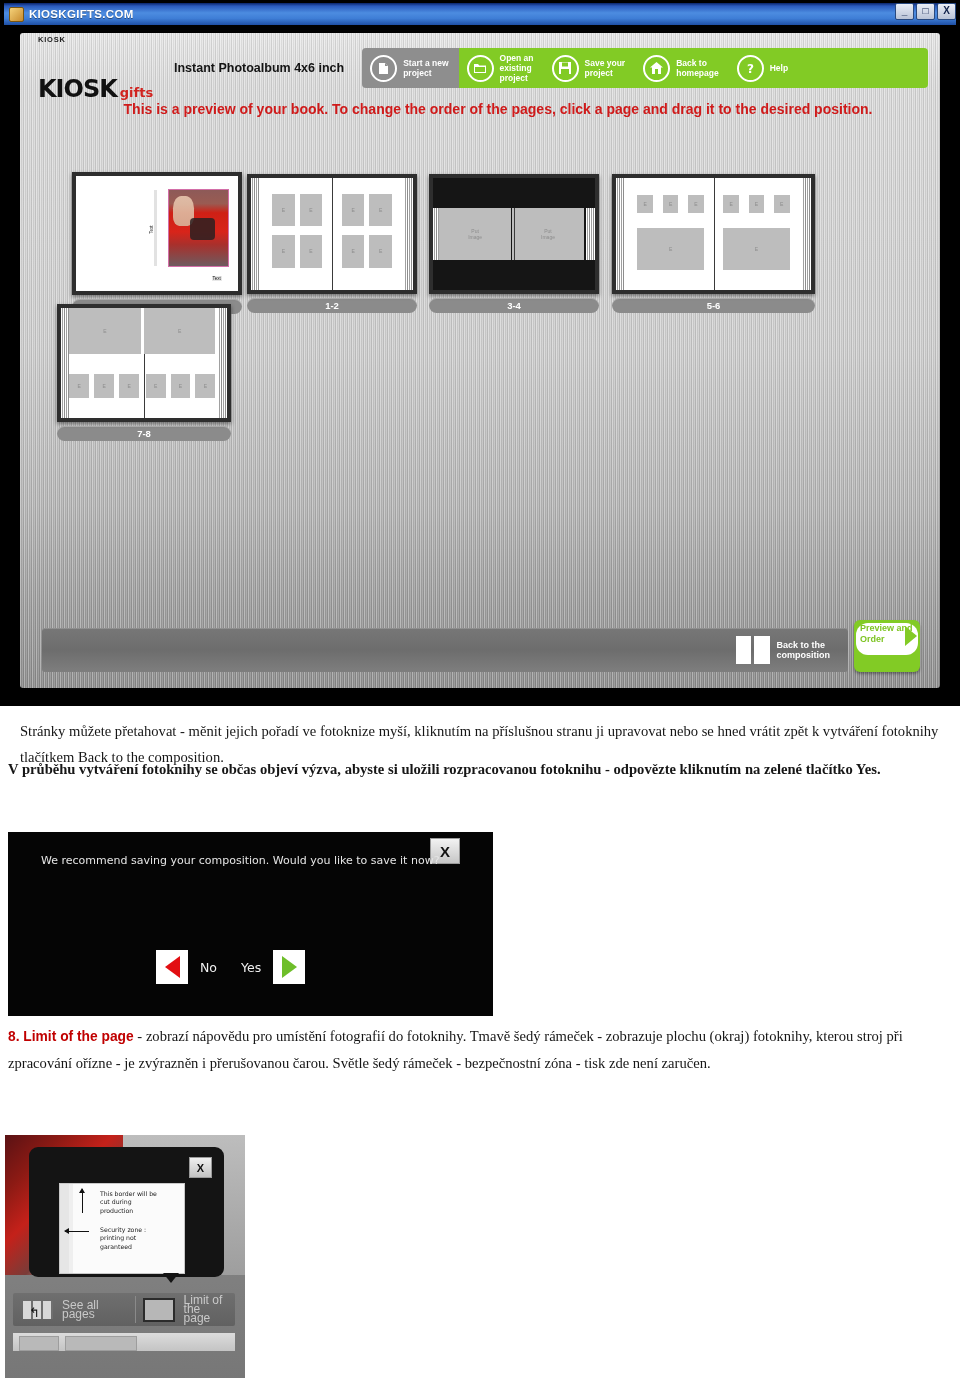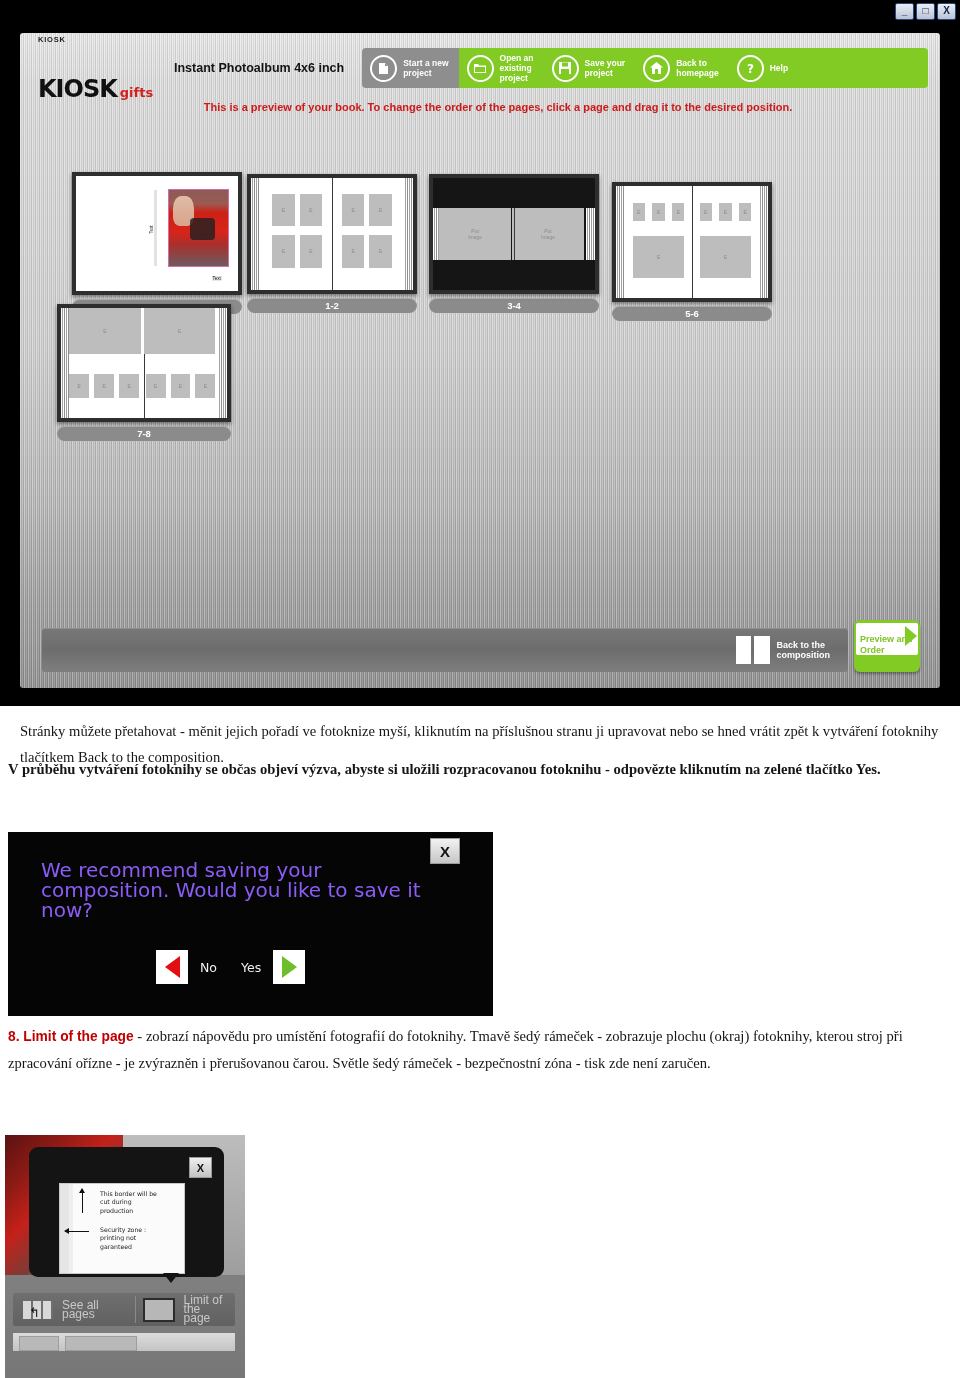--- a/index.html
+++ b/index.html
@@ -42,21 +42,21 @@
   .nav-item.grey{background:#8e8e8e;}
   .nav-item.green{background:#82cb25;}
   .nav-ico{width:23px;height:23px;border-radius:50%;border:2px solid #fff;flex:none;
       display:flex;align-items:center;justify-content:center;}
   .nav-ico svg{display:block;}
   .nav-lbl{font-size:8.5px;font-weight:bold;color:#fff;line-height:10px;white-space:pre-line;
       font-family:"Liberation Sans",sans-serif;}
   .nav-spacer{flex:1;background:#82cb25;}
 
   .notice{position:absolute;left:0;right:0;top:68px;text-align:center;color:#cf1a1a;
-      font-size:11px;font-weight:bold;font-family:"Liberation Sans",sans-serif;padding-left:36px;}
+      font-size:14px;font-weight:bold;font-family:"Liberation Sans",sans-serif;padding-left:36px;}
 
   
   .pages{position:absolute;left:22px;top:102px;right:20px;}
   .pg{position:absolute;margin-top:37px;}
   .pg-frame{border:4px solid #2e2e2e;box-shadow:0 2px 4px rgba(0,0,0,.45);background:#fff;position:relative;overflow:hidden;}
   .pg-label{margin-top:4px;height:15px;border-radius:8px;background:#8b8b8b;color:#fff;
       font-size:9.5px;font-weight:bold;display:flex;align-items:center;justify-content:center;
       box-shadow:inset 0 1px 0 rgba(255,255,255,.35);font-family:"Liberation Sans",sans-serif;}
   .spine{position:absolute;top:0;bottom:0;width:1px;background:#3a3a3a;left:50%;}
   .edge{position:absolute;top:0;bottom:0;width:9px;
@@ -83,38 +83,38 @@
       background:linear-gradient(to bottom,#777 0%,#6d6d6d 50%,#7e7e7e 100%);
       box-shadow:inset 0 1px 0 rgba(255,255,255,.18);}
   .back-comp{position:absolute;right:90px;top:8px;display:flex;align-items:center;gap:7px;}
   .back-ico{width:34px;height:28px;display:flex;gap:3px;}
   .back-ico i{display:block;flex:1;background:#fff;}
   .back-lbl{color:#fff;font-size:9px;font-weight:bold;line-height:10.5px;white-space:pre-line;
       font-family:"Liberation Sans",sans-serif;}
   .preview-btn{position:absolute;right:0;top:-8px;width:66px;height:52px;background:#82cb25;
       border-radius:6px;box-shadow:0 2px 3px rgba(0,0,0,.35);}
   .preview-inner{position:absolute;left:2px;top:3px;right:2px;height:32px;background:#fff;
-      border-radius:2px;display:flex;align-items:flex-end;padding-left:4px;}
+      border-radius:12px;display:flex;align-items:flex-start;padding-left:4px;}
   .preview-txt{font-size:9px;font-weight:bold;color:#7ec423;line-height:10.5px;white-space:pre-line;
       font-family:"Liberation Sans",sans-serif;}
   .preview-arrow{position:absolute;right:3px;top:6px;width:0;height:0;
       border-top:10px solid transparent;border-bottom:10px solid transparent;border-left:12px solid #82cb25;}
 
   
   .para{position:absolute;left:8px;right:10px;font-size:14.6px;color:#161616;line-height:26px;
       font-family:"Liberation Serif",serif;}
   .para b{color:#c00000;font-family:"Liberation Sans",sans-serif;font-size:13.8px;}
 
   
   .shot2{position:absolute;left:8px;top:832px;width:485px;height:184px;background:#050505;}
   .dlg-x{position:absolute;right:33px;top:6px;width:28px;height:24px;
       background:linear-gradient(to bottom,#f2f2f2,#c6c6c6);border:1px solid #9a9a9a;
       display:flex;align-items:center;justify-content:center;font-size:15px;font-weight:bold;color:#111;
       font-family:"Liberation Sans",sans-serif;}
-  .dlg-msg{position:absolute;left:33px;top:28px;width:400px;color:#8b5cf6;font-size:20px;line-height:20px;
+  .dlg-msg{position:absolute;left:33px;top:19px;width:400px;color:#e5e5e5;font-size:11px;line-height:20px;
       font-family:"DejaVu Sans",sans-serif;}
   .dlg-btns{position:absolute;left:148px;top:118px;display:flex;align-items:center;gap:0;}
   .dlg-sq{width:32px;height:34px;background:#fff;display:flex;align-items:center;justify-content:center;}
   .tri-l{width:0;height:0;border-top:11px solid transparent;border-bottom:11px solid transparent;border-right:15px solid #e20e12;}
   .tri-r{width:0;height:0;border-top:11px solid transparent;border-bottom:11px solid transparent;border-left:15px solid #6ebe2a;}
   .dlg-lbl{color:#f0f0f0;font-size:12.5px;padding:0 12px;font-family:"DejaVu Sans",sans-serif;}
 
   
   .shot3{position:absolute;left:5px;top:1135px;width:240px;height:243px;overflow:hidden;
       background:linear-gradient(to bottom,#8b8b8b,#777);}
@@ -154,20 +154,24 @@
   .s3-bottom{position:absolute;left:8px;top:198px;width:222px;height:18px;
       background:linear-gradient(to bottom,#dcdcdc,#c4c4c4);}
   .s3-bleft{position:absolute;left:6px;top:3px;width:38px;height:13px;background:#b9b9b9;border:1px solid #9d9d9d;}
   .s3-bright{position:absolute;left:52px;top:3px;width:70px;height:13px;background:#b9b9b9;border:1px solid #9d9d9d;}
 </style>
 </head>
 <body>
 
 <div class="shot1">
 
+  <div class="win-titlebar">
+    <span class="win-icon"></span>
+    <span class="win-title">KIOSKGIFTS.COM</span>
+  </div>
   <div class="win-buttons">
     <span class="win-btn">_</span>
     <span class="win-btn">□</span>
     <span class="win-btn">X</span>
   </div>
 
   <div class="app-body">
     <div class="metal">
 
       <div class="hdr">
@@ -284,21 +288,21 @@
             <div class="band-black" style="bottom:0;height:27%;"></div>
             <div class="ph" style="left:4%;top:27%;width:44%;height:46%;white-space:pre-line;text-align:center;">Put
 Image</div>
             <div class="ph" style="left:49%;top:27%;width:44%;height:46%;white-space:pre-line;text-align:center;">Put
 Image</div>
             <div class="spine" style="top:27%;height:46%;"></div>
           </div>
           <div class="pg-label">3-4</div>
         </div>
 
-        <div class="pg" style="left:570px;top:10px;width:160px;">
+        <div class="pg" style="left:570px;top:2px;width:203px;">
           <div class="pg-frame" style="height:112px;">
             <div class="edge l"></div>
               <div class="edge r"></div>
               <div class="spine"></div>
             <div class="ph" style="left:11%;top:15%;width:8%;height:16%;">E</div>
             <div class="ph" style="left:24%;top:15%;width:8%;height:16%;">E</div>
             <div class="ph" style="left:37%;top:15%;width:8%;height:16%;">E</div>
             <div class="ph" style="left:55%;top:15%;width:8%;height:16%;">E</div>
             <div class="ph" style="left:68%;top:15%;width:8%;height:16%;">E</div>
             <div class="ph" style="left:81%;top:15%;width:8%;height:16%;">E</div>

